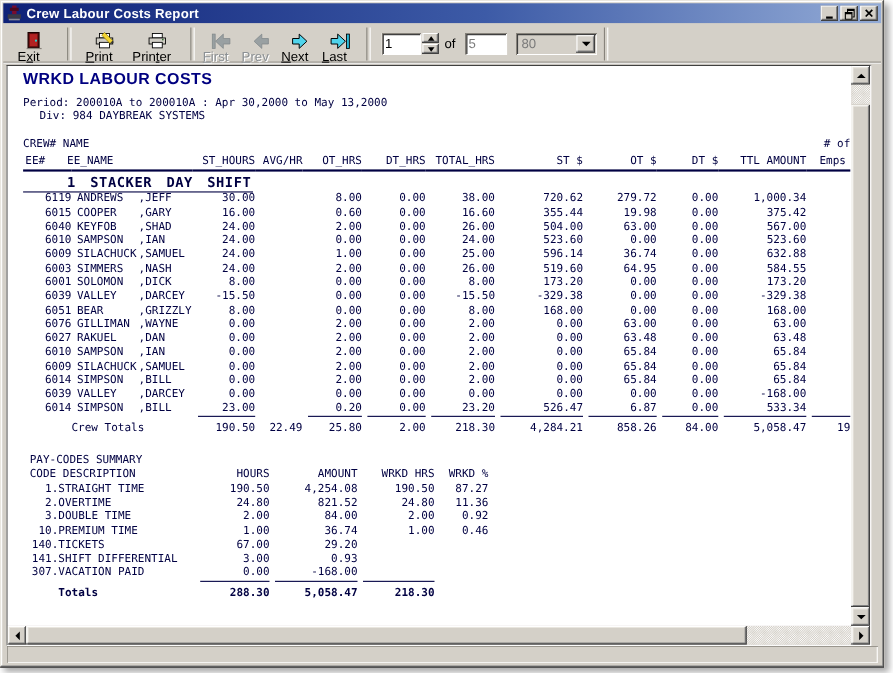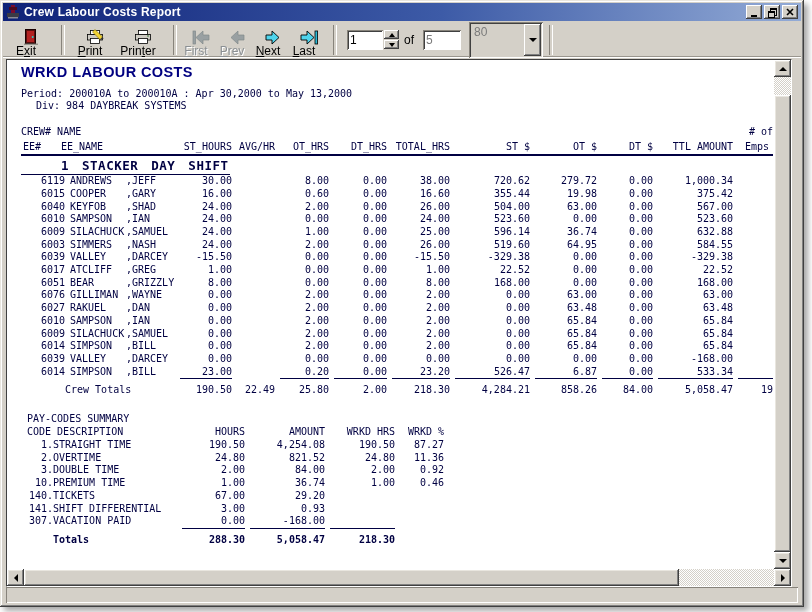--- a/index.html
+++ b/index.html
@@ -36,21 +36,21 @@
         padding:1px 3px;box-shadow:inset 1px 1px #87837b,inset -1px -1px #fff,inset 2px 2px #404040;}
   .page-cur{width:30px;color:#000;}
   .page-total{width:32px;color:#7b7b7b;margin-left:4px;}
   .dimtext{color:#7b7b7b;}
   .spin{display:flex;flex-direction:column;gap:1px;margin-left:1px;}
   .spinbtn{width:15px;height:9px;border:0;padding:0;background:#d4d0c8;display:flex;align-items:center;
            justify-content:center;box-shadow:inset -1px -1px #404040,inset 1px 1px #fff,inset -2px -2px #808080;}
   .tri-up{width:0;height:0;border-left:3px solid transparent;border-right:3px solid transparent;border-bottom:4px solid #000;}
   .tri-dn{width:0;height:0;border-left:3px solid transparent;border-right:3px solid transparent;border-top:4px solid #000;}
   .of{margin:0 5px;font-size:12px;}
-  .combo{display:flex;width:74px;height:36px;margin-left:8px;align-items:stretch;background:#d4d0c8;
+  .combo{display:flex;width:74px;height:20px;margin-left:8px;align-items:stretch;background:#d4d0c8;
          box-shadow:inset 1px 1px #87837b,inset -1px -1px #fff,inset 2px 2px #404040;}
   .combo-val{flex:1;font-size:12px;line-height:20px;padding-left:5px;}
   .combo-btn{width:17px;margin:2px 2px 2px 0;border:0;background:#d4d0c8;display:flex;align-items:center;
              justify-content:center;box-shadow:inset -1px -1px #404040,inset 1px 1px #fff,inset -2px -2px #808080;}
   
   .report-area{position:absolute;left:6px;top:59px;width:784px;height:526px;background:#fff;
                border:1px solid;border-color:#404040 #fff #fff #404040;display:grid;
                grid-template-columns:1fr 17px;grid-template-rows:1fr 17px;}
   .viewport{grid-column:1;grid-row:1;overflow:hidden;background:#fff;}
   
@@ -363,50 +363,50 @@
                 <td class="num">2.00</td>
                 <td class="num">0.00</td>
                 <td class="num">26.00</td>
                 <td class="num">519.60</td>
                 <td class="num">64.95</td>
                 <td class="num">0.00</td>
                 <td class="num">584.55</td>
                 <td class="num"></td>
               </tr>
 
+              <tr class="drow">
+                <td class="num">6001</td>
+                <td class="name"><span class="ln">SOLOMON</span><span>,DICK</span></td>
+                <td class="num">8.00</td>
+                <td class="num"></td>
+                <td class="num">0.00</td>
+                <td class="num">0.00</td>
+                <td class="num">8.00</td>
+                <td class="num">173.20</td>
+                <td class="num">0.00</td>
+                <td class="num">0.00</td>
+                <td class="num">173.20</td>
+                <td class="num"></td>
+              </tr>
 
               <tr class="drow">
                 <td class="num">6039</td>
                 <td class="name"><span class="ln">VALLEY</span><span>,DARCEY</span></td>
                 <td class="num">-15.50</td>
                 <td class="num"></td>
                 <td class="num">0.00</td>
                 <td class="num">0.00</td>
                 <td class="num">-15.50</td>
                 <td class="num">-329.38</td>
                 <td class="num">0.00</td>
                 <td class="num">0.00</td>
                 <td class="num">-329.38</td>
                 <td class="num"></td>
               </tr>
 
-              <tr class="drow">
-                <td class="num">6017</td>
-                <td class="name"><span class="ln">ATCLIFF</span><span>,GREG</span></td>
-                <td class="num">1.00</td>
-                <td class="num"></td>
-                <td class="num">0.00</td>
-                <td class="num">0.00</td>
-                <td class="num">1.00</td>
-                <td class="num">22.52</td>
-                <td class="num">0.00</td>
-                <td class="num">0.00</td>
-                <td class="num">22.52</td>
-                <td class="num"></td>
-              </tr>
 
               <tr class="drow">
                 <td class="num">6051</td>
                 <td class="name"><span class="ln">BEAR</span><span>,GRIZZLY</span></td>
                 <td class="num">8.00</td>
                 <td class="num"></td>
                 <td class="num">0.00</td>
                 <td class="num">0.00</td>
                 <td class="num">8.00</td>
                 <td class="num">168.00</td>

